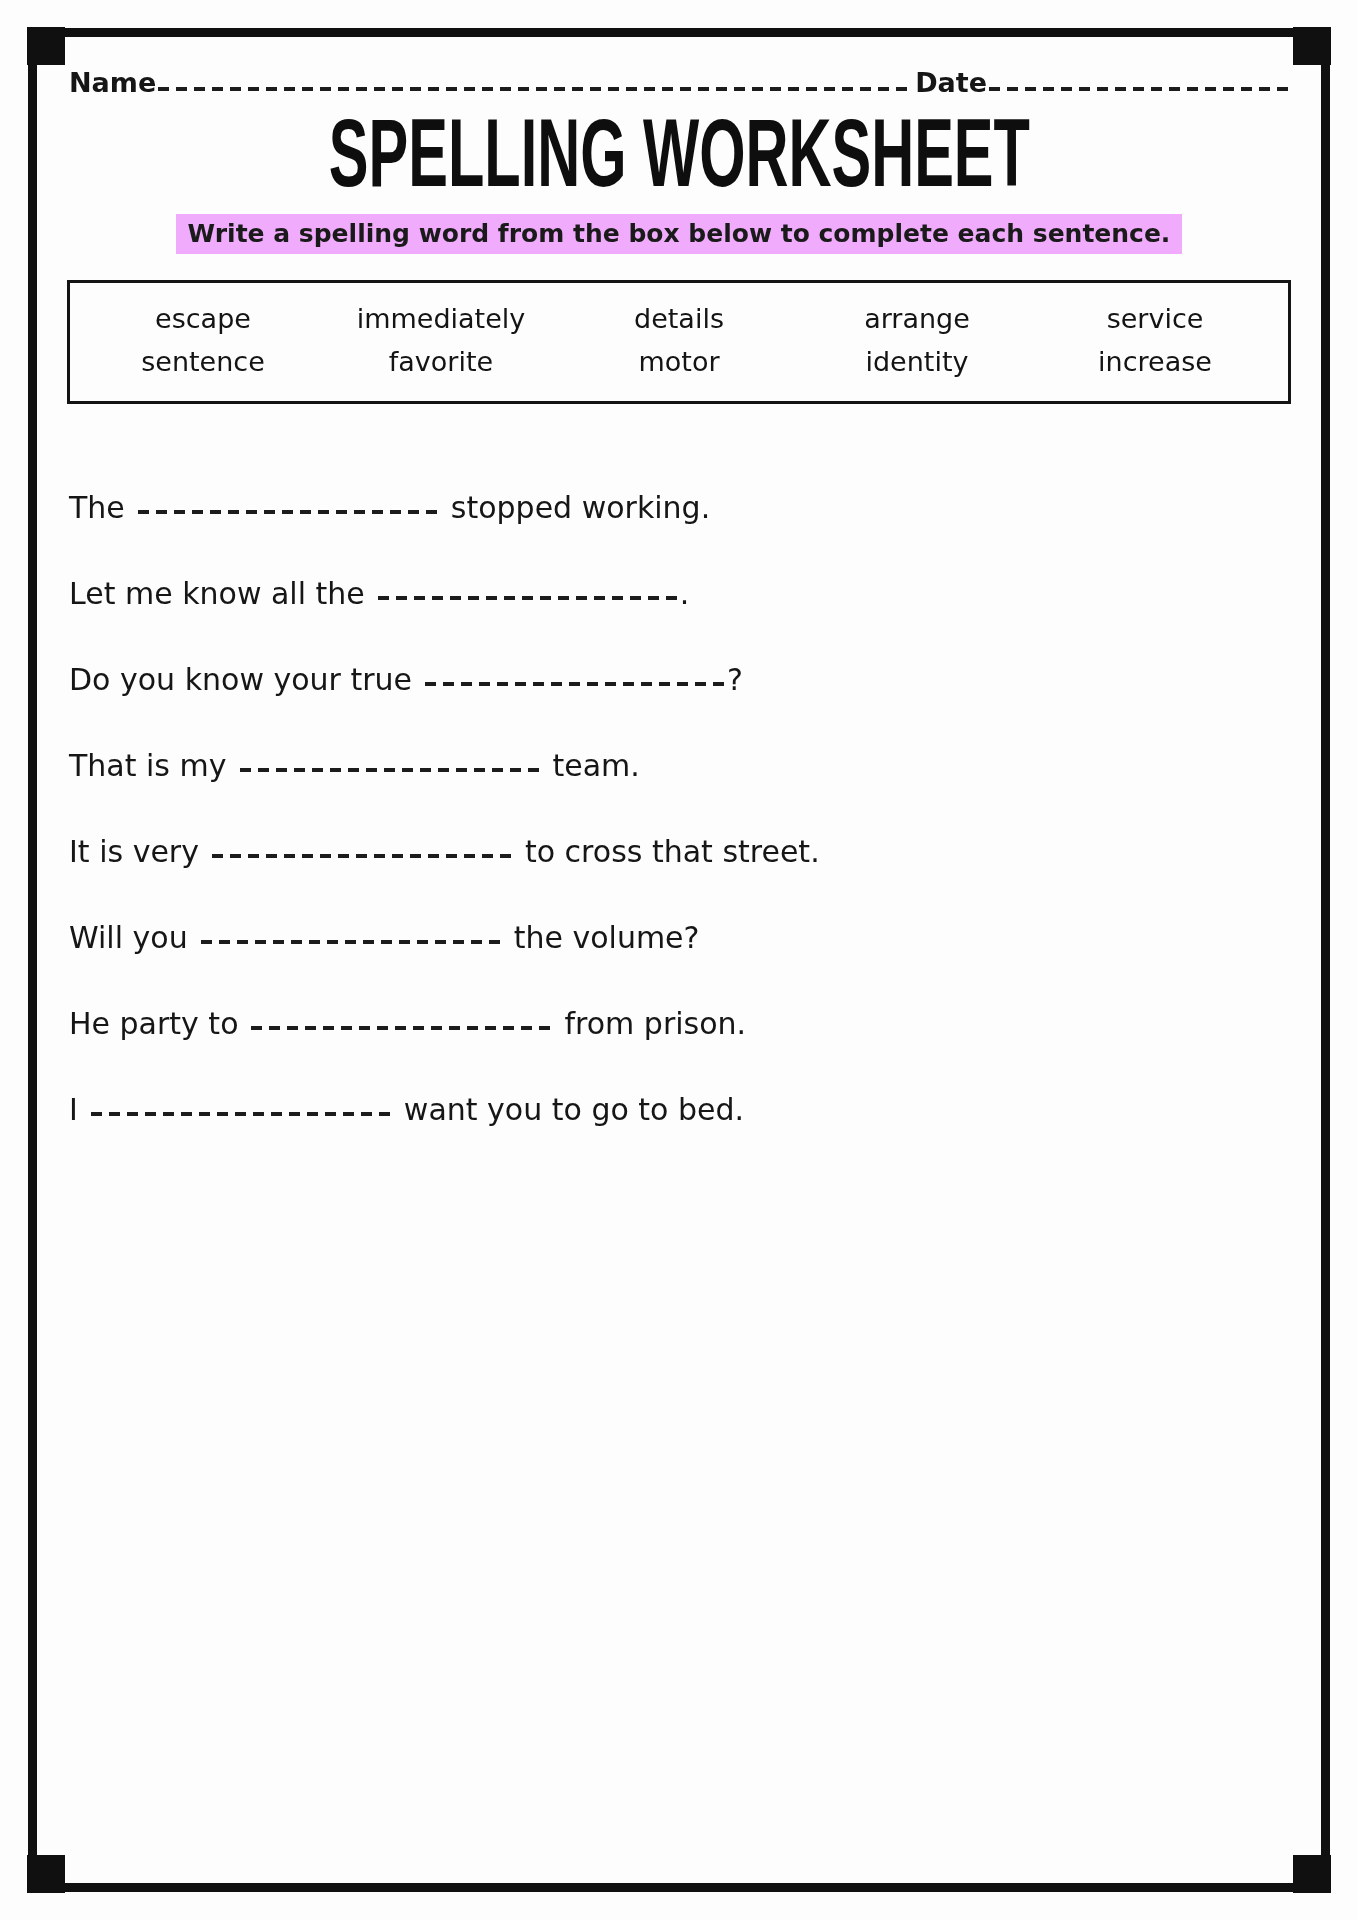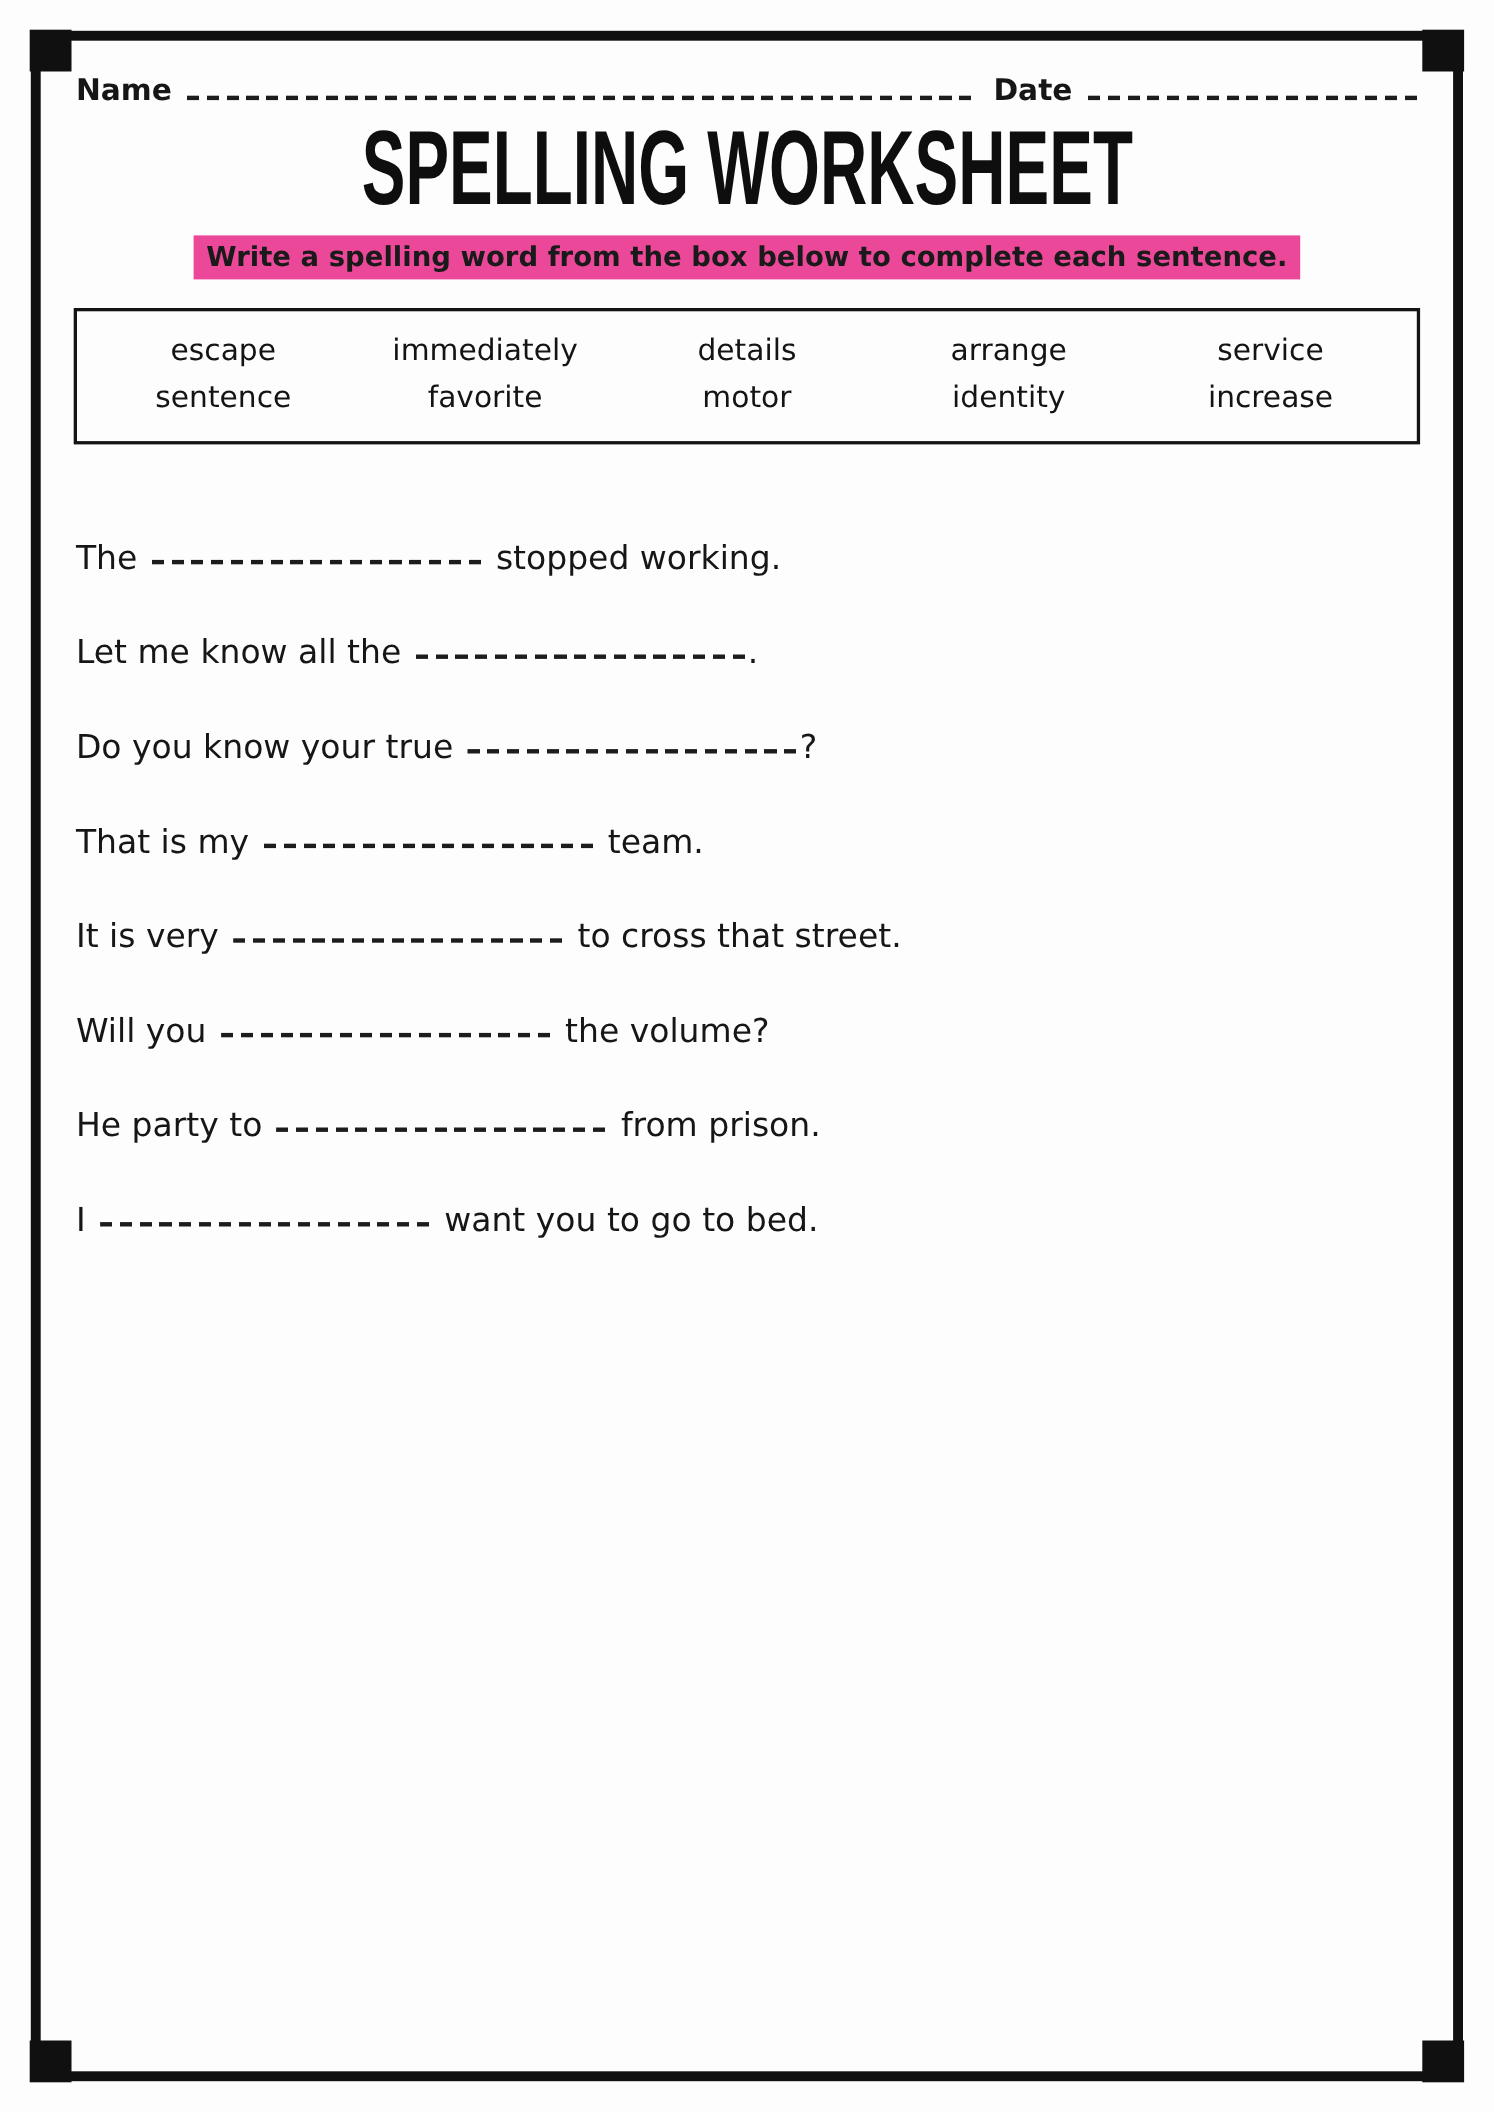--- a/index.html
+++ b/index.html
@@ -5,34 +5,34 @@
   * { margin:0; padding:0; box-sizing:border-box; }
   html,body { width:1358px; height:1920px; background:#fdfdfd; font-family:"DejaVu Sans", sans-serif; color:#161616; }
   .frame { position:absolute; inset:28px; border:9px solid #101010; background:#fdfdfd; }
   .corner { position:absolute; width:38px; height:38px; background:#101010; }
   .corner.tl { top:-10px; left:-10px; }
   .corner.tr { top:-10px; right:-10px; }
   .corner.bl { bottom:-10px; left:-10px; }
   .corner.br { bottom:-10px; right:-10px; }
   .content { padding:26px 26px 0 26px; }
 
-  .header-row { display:flex; align-items:flex-end; gap:14px; padding:6px 6px 0 6px; }
+  .header-row { display:flex; align-items:flex-end; gap:2px; padding:6px 6px 0 6px; }
   .label { font-size:27px; font-weight:700; line-height:1; }
   .dash-line { height:4px; margin-bottom:5px;
     background-image:repeating-linear-gradient(to right,#1c1c1c 0,#1c1c1c 11px,transparent 11px,transparent 18px); }
   .name-line { flex:2.3; }
   .date-line { flex:1; max-width:300px; }
 
   .title-wrap { text-align:center; margin-top:4px; height:112px; }
   .title { display:inline-block; font-family:"Liberation Sans", sans-serif; font-weight:900;
     font-size:96px; line-height:1.1; white-space:nowrap; letter-spacing:0px;
     transform:scaleX(0.62); transform-origin:center; color:#0e0e0e; }
 
   .instruction-wrap { text-align:center; margin-top:2px; }
-  .instruction { display:inline-block; background:#ec4899; font-size:25px; font-weight:700;
+  .instruction { display:inline-block; background:#f0abfc; font-size:25px; font-weight:700;
     padding:5px 12px 6px 12px; color:#1a1a1a; }
 
   .word-bank { margin:26px 4px 0 4px; border:3px solid #141414; background:#fdfdfd;
     display:grid; grid-template-columns:repeat(5,1fr); row-gap:12px;
     padding:20px 14px 24px 14px; justify-items:center; }
   .word { font-size:27px; color:#141414; }
 
   .sentences { display:flex; flex-direction:column; gap:50px; margin:86px 6px 0 6px; }
   .sentence { font-size:30px; line-height:1.2; white-space:nowrap; }
   .seg { display:inline-block; vertical-align:baseline; }

